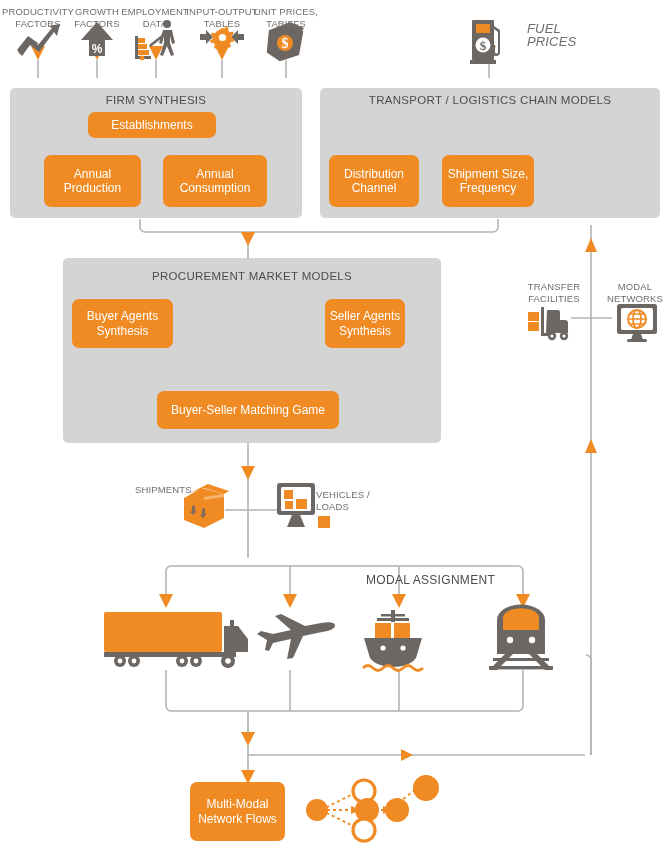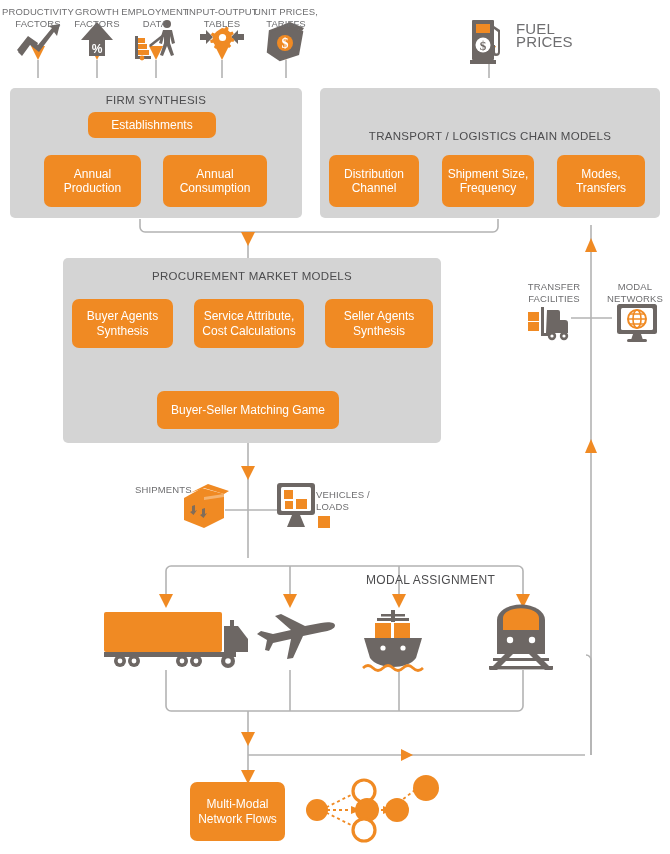--- a/index.html
+++ b/index.html
@@ -306,50 +306,46 @@
   </div>
   <div class="input-item" style="left:179px; top:6px;">
     <div class="cap">INPUT-OUTPUT
 TABLES</div>
   </div>
   <div class="input-item" style="left:243px; top:6px;">
     <div class="cap">UNIT PRICES,
 TARIFFS</div>
   </div>
 
-  <div class="lbl" style="left:516px; top:22px; line-height:13px; font-size:15px;">FUEL
+  <div class="lbl" style="left:527px; top:22px; line-height:13px; font-size:13px;font-style:italic;">FUEL
 PRICES</div>
 
   <div class="panel" style="left:10px; top:88px; width:292px; height:130px;"></div>
   <div class="panel-title" style="left:10px; width:292px; top:94px;">FIRM SYNTHESIS</div>
 
   <div class="obox" style="left:88px; top:112px; width:128px; height:26px;">Establishments</div>
   <div class="obox" style="left:44px; top:155px; width:97px; height:52px;">Annual
 Production</div>
   <div class="obox" style="left:163px; top:155px; width:104px; height:52px;">Annual
 Consumption</div>
 
   <div class="panel" style="left:320px; top:88px; width:340px; height:130px;"></div>
-  <div class="panel-title" style="left:320px; width:340px; top:94px;margin-top:36px;">TRANSPORT / LOGISTICS CHAIN MODELS</div>
+  <div class="panel-title" style="left:320px; width:340px; top:94px;">TRANSPORT / LOGISTICS CHAIN MODELS</div>
 
   <div class="obox" style="left:329px; top:155px; width:90px; height:52px;">Distribution
 Channel</div>
   <div class="obox" style="left:442px; top:155px; width:92px; height:52px;">Shipment Size,
 Frequency</div>
-  <div class="obox" style="left:557px; top:155px; width:88px; height:52px;">Modes,
-Transfers</div>
 
   <div class="panel" style="left:63px; top:258px; width:378px; height:185px;"></div>
   <div class="panel-title" style="left:63px; width:378px; top:270px;">PROCUREMENT MARKET MODELS</div>
 
   <div class="obox" style="left:72px; top:299px; width:101px; height:49px;">Buyer Agents
 Synthesis</div>
-  <div class="obox" style="left:194px; top:299px; width:110px; height:49px;">Service Attribute,
-Cost Calculations</div>
-  <div class="obox" style="left:325px; top:299px; width:108px; height:49px;">Seller Agents
+  <div class="obox" style="left:325px; top:299px; width:80px; height:49px;">Seller Agents
 Synthesis</div>
   <div class="obox" style="left:157px; top:391px; width:182px; height:38px;">Buyer-Seller Matching Game</div>
 
   <div class="lbl" style="left:521px; top:281px; width:66px; text-align:center;">TRANSFER
 FACILITIES</div>
   <div class="lbl" style="left:600px; top:281px; width:70px; text-align:center;">MODAL
 NETWORKS</div>
 
   <div class="lbl" style="left:135px; top:484px;">SHIPMENTS</div>
   <div class="lbl" style="left:316px; top:489px;">VEHICLES /

